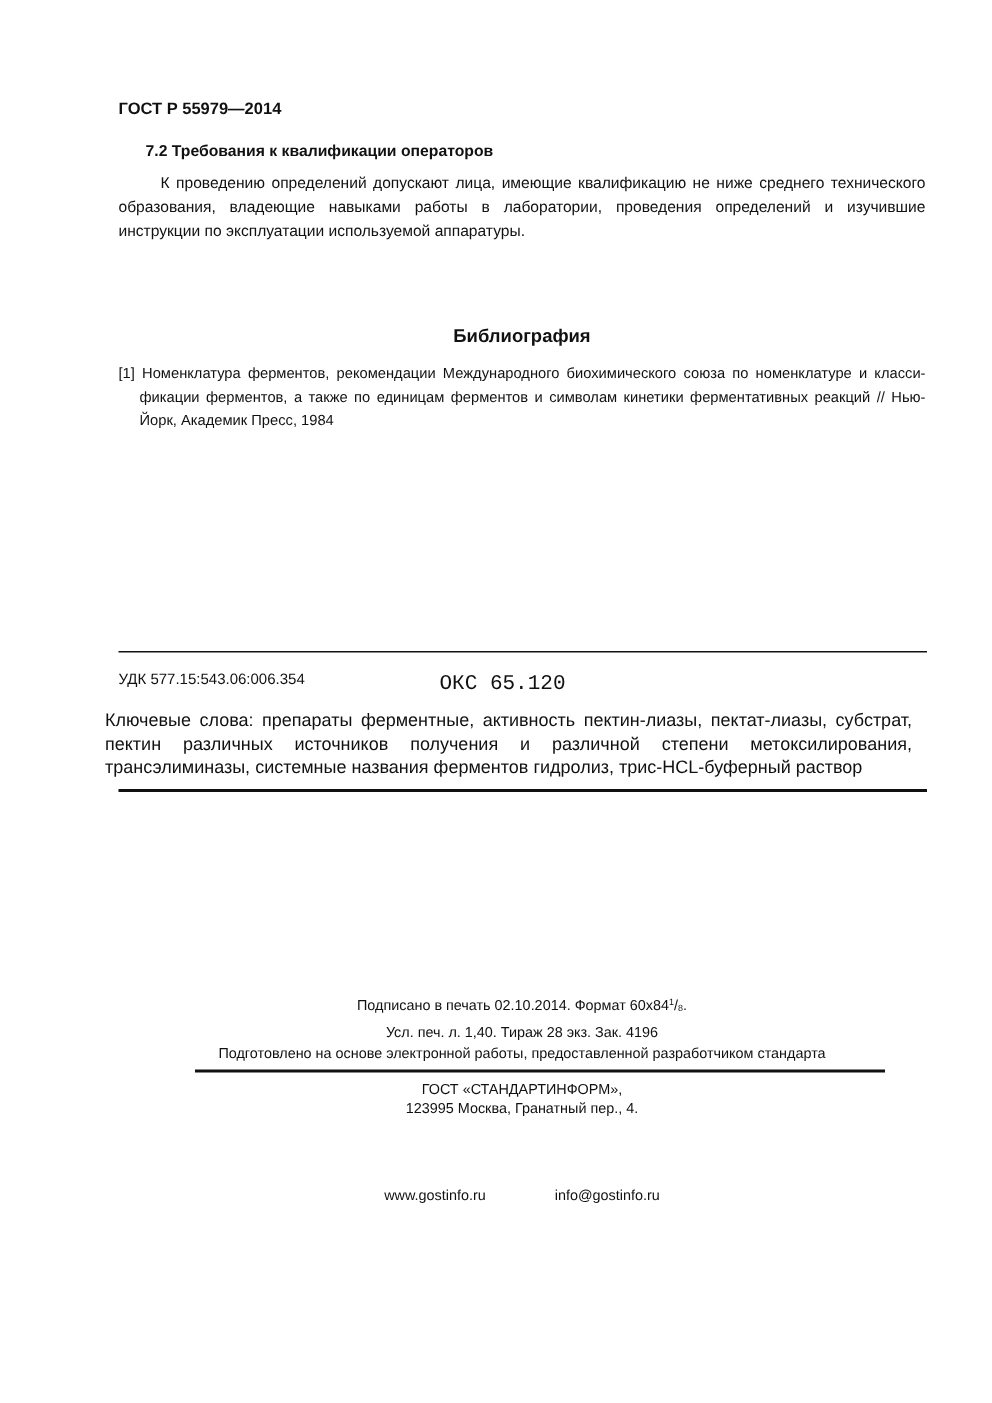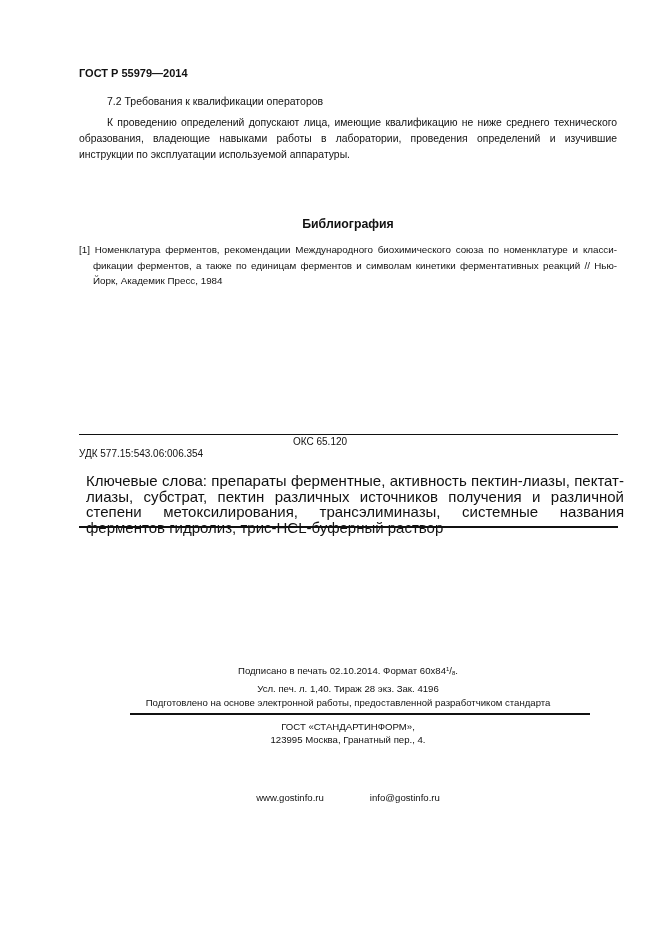--- a/index.html
+++ b/index.html
@@ -2,35 +2,35 @@
 <html><head>
   <meta charset="utf-8">
   <style>
     html, body { margin: 0; padding: 0; background: #ffffff; }
     body {
       width: 661px; height: 935px; position: relative; overflow: hidden;
       font-family: "Liberation Sans", sans-serif; color: #111111;
     }
     .abs { position: absolute; }
     .header { left: 79px; top: 67px; font-size: 11px; font-weight: bold; }
-    .sec-title { left: 107px; top: 95px; font-size: 10.5px; font-weight: normal; }
+    .sec-title { left: 97px; top: 95px; font-size: 10.5px; font-weight: bold; }
     .para {
       left: 79px; top: 115px; width: 538px; font-size: 10.4px; line-height: 16.2px;
       text-align: justify; text-indent: 28px; hyphens: manual;
     }
     .biblio-title { left: 0; width: 696px; top: 217px; text-align: center; font-size: 12.3px; font-weight: bold; }
     .biblio-entry {
       left: 79px; top: 242px; width: 538px; font-size: 9.8px; line-height: 15.6px;
       text-align: justify; padding-left: 14px; text-indent: -14px; box-sizing: border-box;
     }
     .hr-thin { left: 79px; width: 539px; top: 434px; height: 0; border-top: 1.2px solid #111; }
     .udk { left: 79px; top: 448px; font-size: 10px; }
-    .oks { left: 293px; top: 436px; font-size: 10px; }
+    .oks { left: 293px; top: 448px; font-size: 14px; font-family: Liberation Mono, monospace; }
     .keywords {
-      left: 86px; top: 473px; width: 538px; font-size: 15px; line-height: 15.6px;
+      left: 70px; top: 473px; width: 538px; font-size: 12px; line-height: 15.6px;
       text-align: justify;
     }
     .hr-thick { left: 79px; width: 539px; top: 526px; height: 0; border-top: 2.6px solid #111; }
     .imprint { left: 79px; width: 538px; text-align: center; font-size: 9.6px; }
     .imp1 { top: 665px; }
     .imp2 { top: 683px; }
     .imp3 { top: 697px; }
     .hr-imprint { left: 130px; width: 460px; top: 713px; height: 0; border-top: 2.4px solid #111; }
     .pub { left: 79px; width: 538px; text-align: center; font-size: 9.6px; line-height: 13px; }
     .pub1 { top: 720px; }

